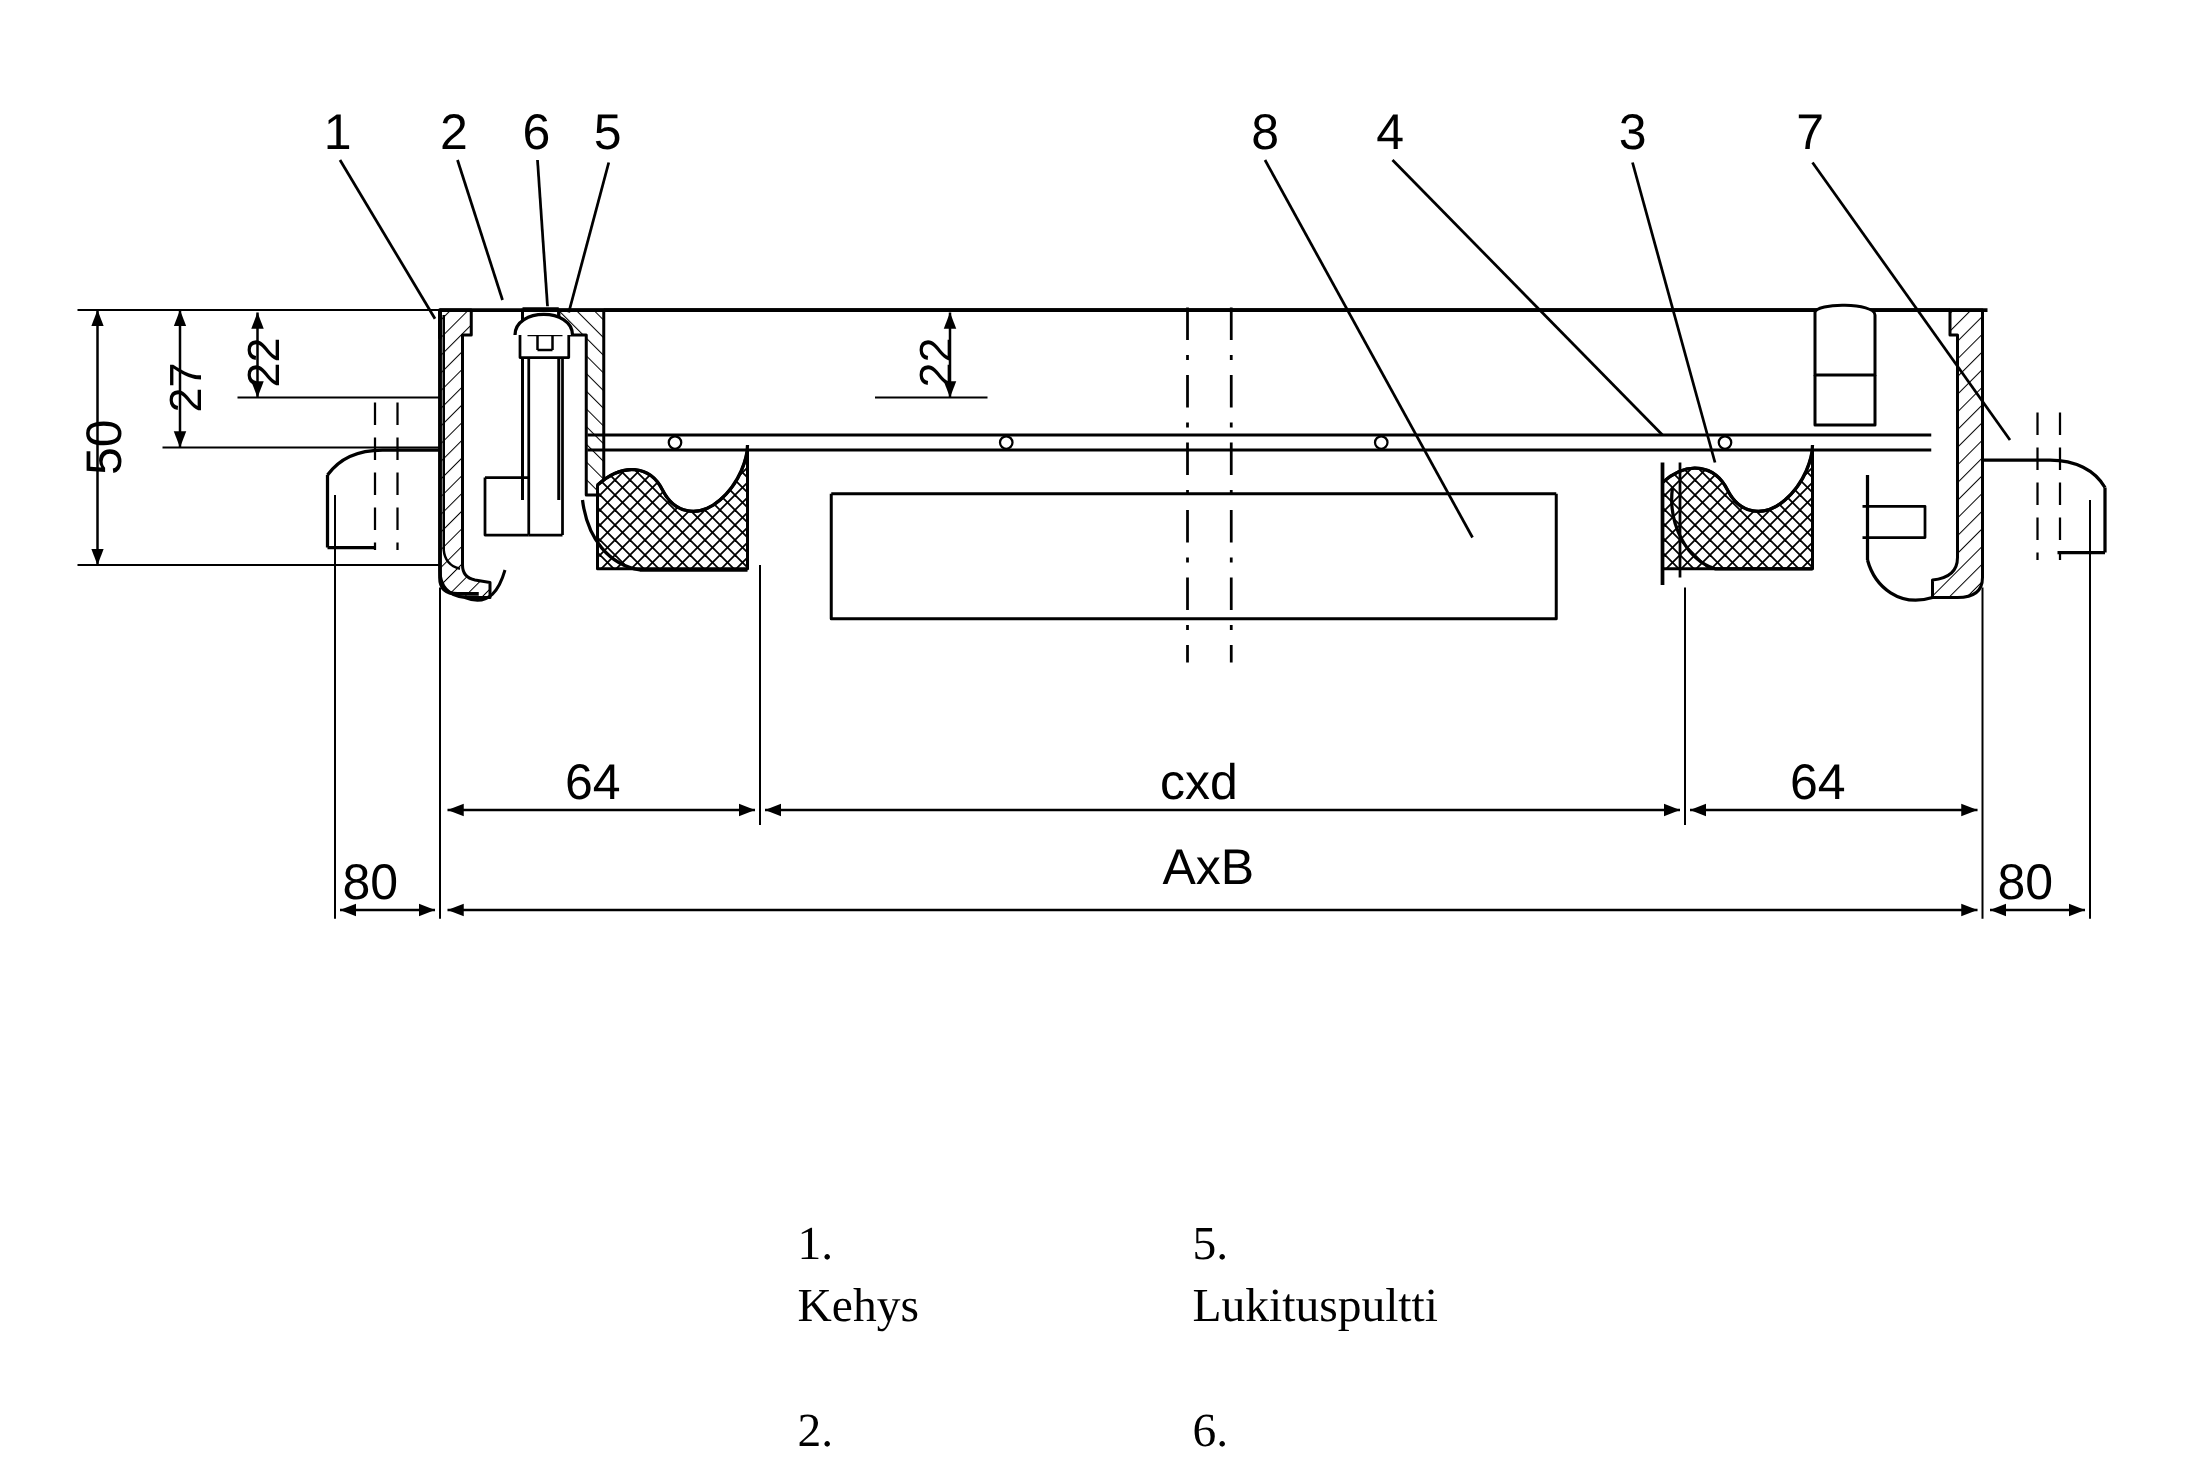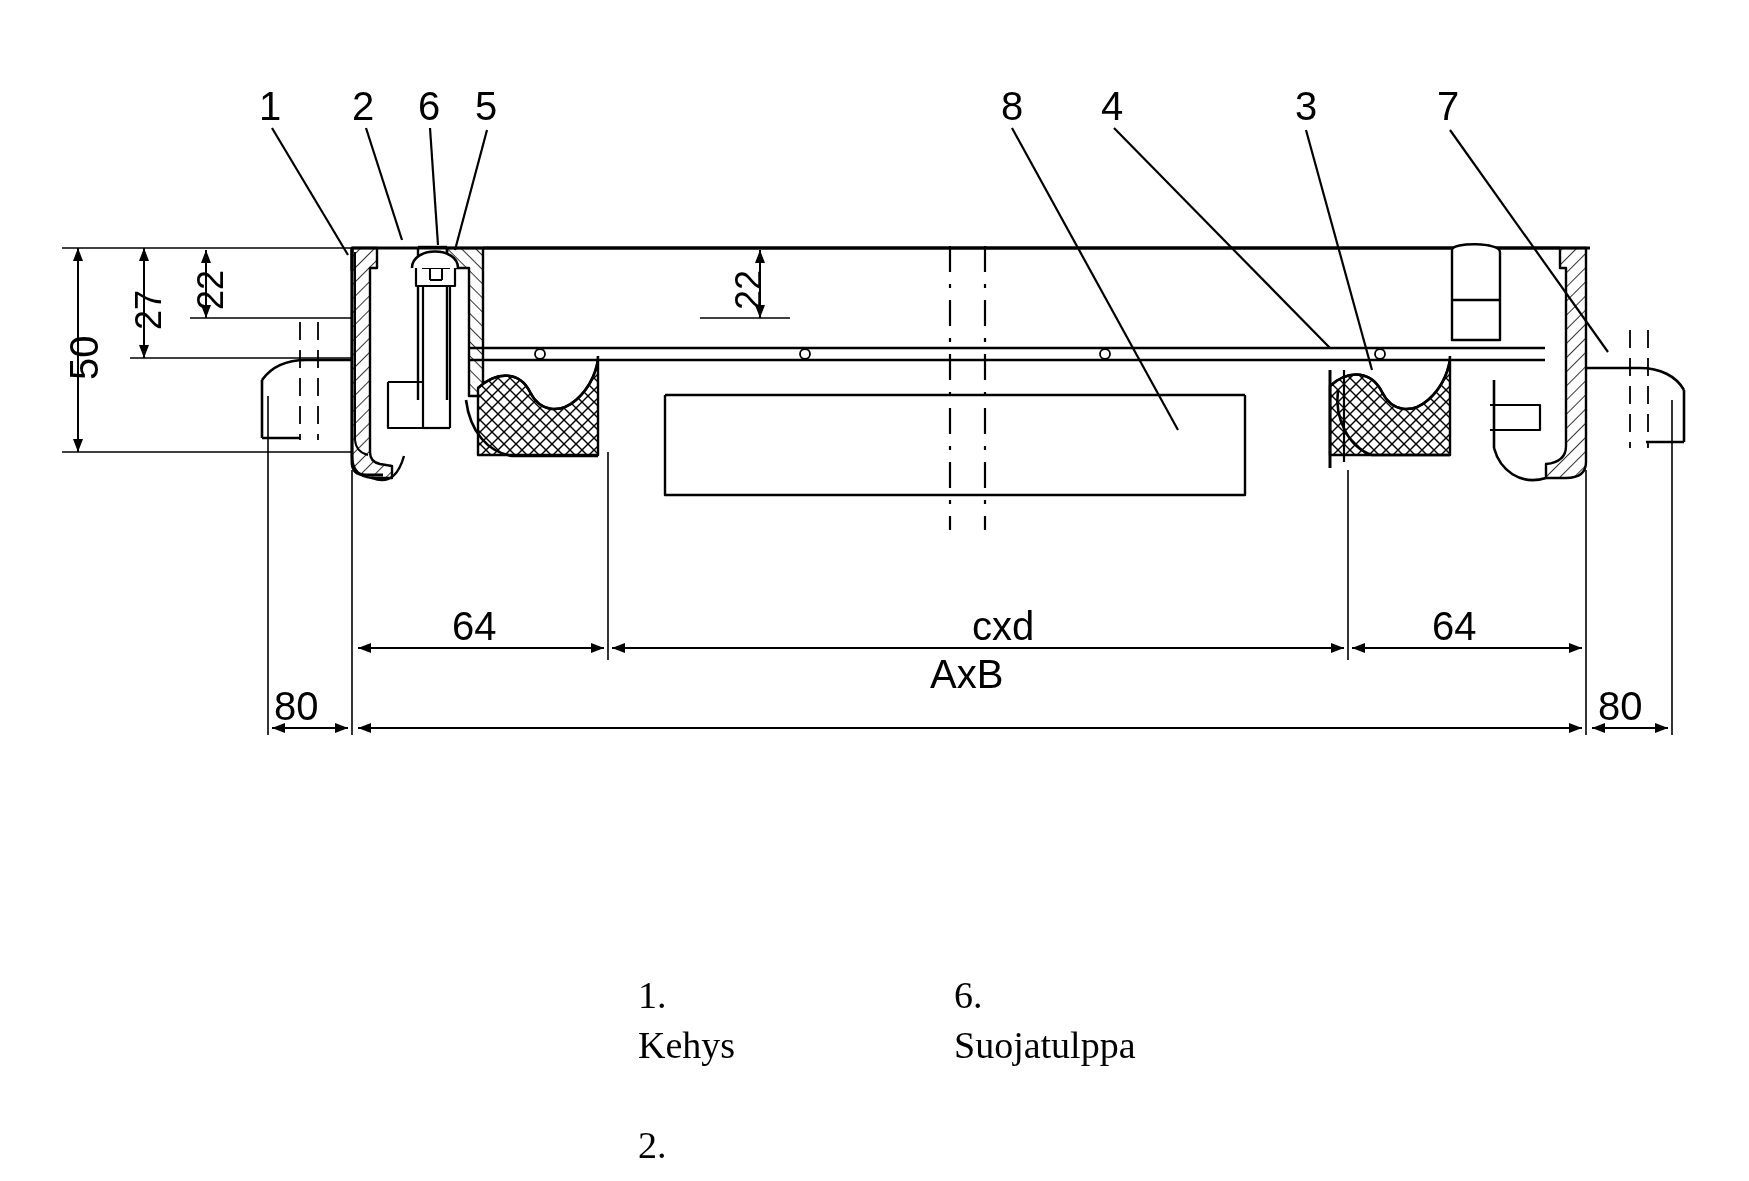--- a/index.html
+++ b/index.html
@@ -178,41 +178,45 @@
 <div class="lbl callout" style="left:1101px;top:84px;">4</div>
 <div class="lbl callout" style="left:1295px;top:84px;">3</div>
 <div class="lbl callout" style="left:1437px;top:84px;">7</div>
 
 <div class="lbl dimtxt-big rot" style="left:62px;top:380px;">50</div>
 <div class="lbl dimtxt rot" style="left:128px;top:330px;">27</div>
 <div class="lbl dimtxt rot" style="left:190px;top:310px;">22</div>
 <div class="lbl dimtxt rot" style="left:728px;top:310px;">22</div>
 
 <div class="lbl dimtxt-big" style="left:452px;top:604px;">64</div>
-<div class="lbl dimtxt-big" style="left:972px;top:604px;">cxd</div>
+<div class="lbl dimtxt-big" style="left:928px;top:604px;">cxd</div>
 <div class="lbl dimtxt-big" style="left:1432px;top:604px;">64</div>
-<div class="lbl dimtxt-big" style="left:930px;top:652px;">AxB</div>
+<div class="lbl dimtxt-big" style="left:930px;top:672px;">AxB</div>
 <div class="lbl dimtxt-big" style="left:274px;top:684px;">80</div>
 <div class="lbl dimtxt-big" style="left:1598px;top:684px;">80</div>
 
 <div class="legend legend-col" style="left:600px;top:820px;">
   <div class="legend-row">
     <span>1.</span>
     <span>Kehys</span>
   </div>
   <div class="legend-row">
     <span>2.</span>
     <span>Kansi</span>
   </div>
   
   
 </div>
 
 <div class="legend legend-col" style="left:916px;top:820px;">
   <div class="legend-row">
+    <span>5.</span>
+    <span>Lukituspultti</span>
+  </div>
+  <div class="legend-row">
     <span>6.</span>
     <span>Suojatulppa</span>
   </div>
   
   
 </div>
 
 </div>
 
 </body></html>

